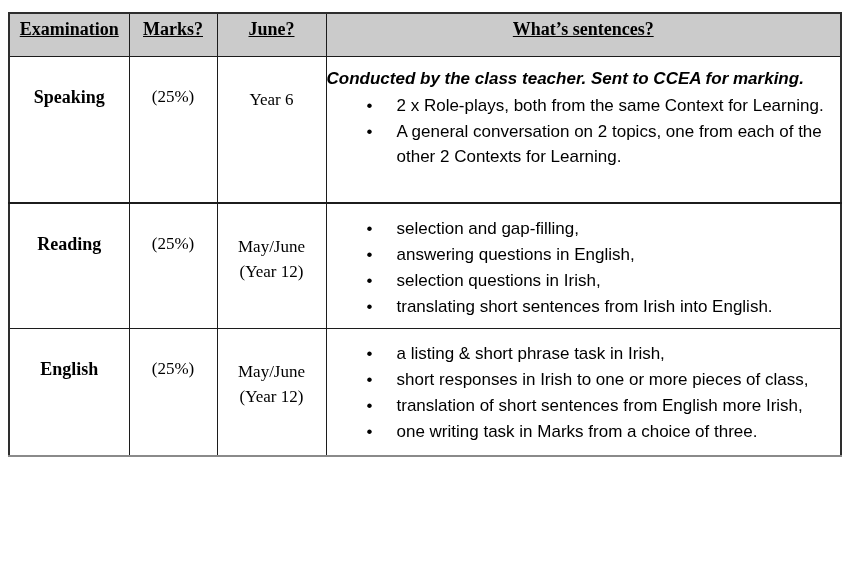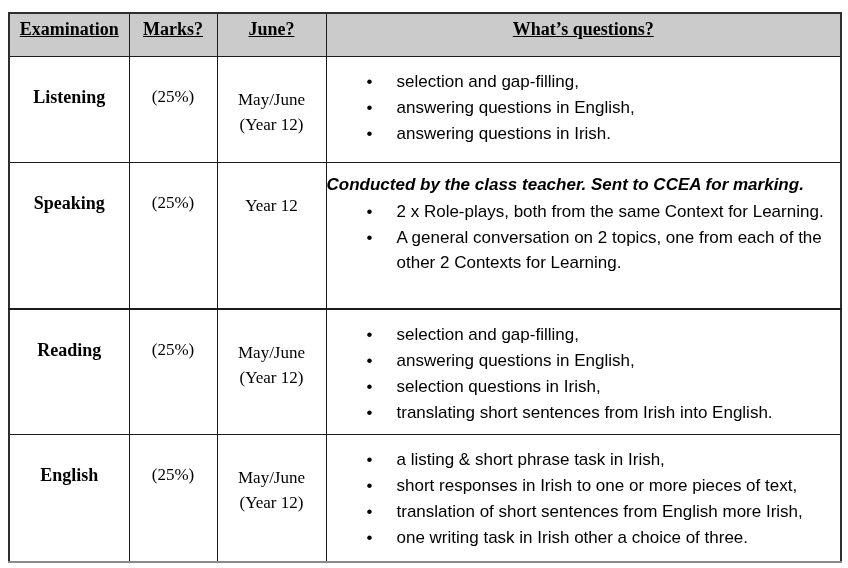--- a/index.html
+++ b/index.html
@@ -98,45 +98,29 @@
       <col class="c-exam">
         <col class="c-marks">
         <col class="c-when">
         <col class="c-involved">
     </colgroup>
     <thead>
       <tr>
         <th>Examination</th>
         <th>Marks?</th>
         <th>June?</th>
-        <th>What’s questions?</th>
+        <th>What’s sentences?</th>
       </tr>
     </thead>
     <tbody>
-      <tr class="body-row r0">
-        <td class="exam">Listening</td>
-        <td class="marks">(25%)</td>
-        <td class="when">
-          <div>May/June</div>
-          <div>(Year 12)</div>
-        </td>
-        <td class="involved">
-
-          <ul class="bullets">
-              <li>selection and gap-filling,</li>
-              <li>answering questions in English,</li>
-              <li>answering questions in Irish.</li>
-            </ul>
-        </td>
-      </tr>
       <tr class="body-row r1">
         <td class="exam">Speaking</td>
         <td class="marks">(25%)</td>
         <td class="when">
-          <div>Year 12</div>
+          <div>Year 6</div>
         </td>
         <td class="involved">
           <div class="note">Conducted by the class teacher. Sent to CCEA for marking.</div>
           <ul class="bullets">
               <li>2 x Role-plays, both from the same Context for Learning.</li>
               <li>A general conversation on 2 topics, one from each of the other 2 Contexts for Learning.</li>
             </ul>
         </td>
       </tr>
       <tr class="body-row r2">
@@ -160,21 +144,21 @@
         <td class="exam">English</td>
         <td class="marks">(25%)</td>
         <td class="when">
           <div>May/June</div>
           <div>(Year 12)</div>
         </td>
         <td class="involved">
 
           <ul class="bullets">
               <li>a listing &amp; short phrase task in Irish,</li>
-              <li>short responses in Irish to one or more pieces of text,</li>
+              <li>short responses in Irish to one or more pieces of class,</li>
               <li>translation of short sentences from English more Irish,</li>
-              <li>one writing task in Irish other a choice of three.</li>
+              <li>one writing task in Marks from a choice of three.</li>
             </ul>
         </td>
       </tr>
     </tbody>
   </table>
 </div>
 
 </body></html>

